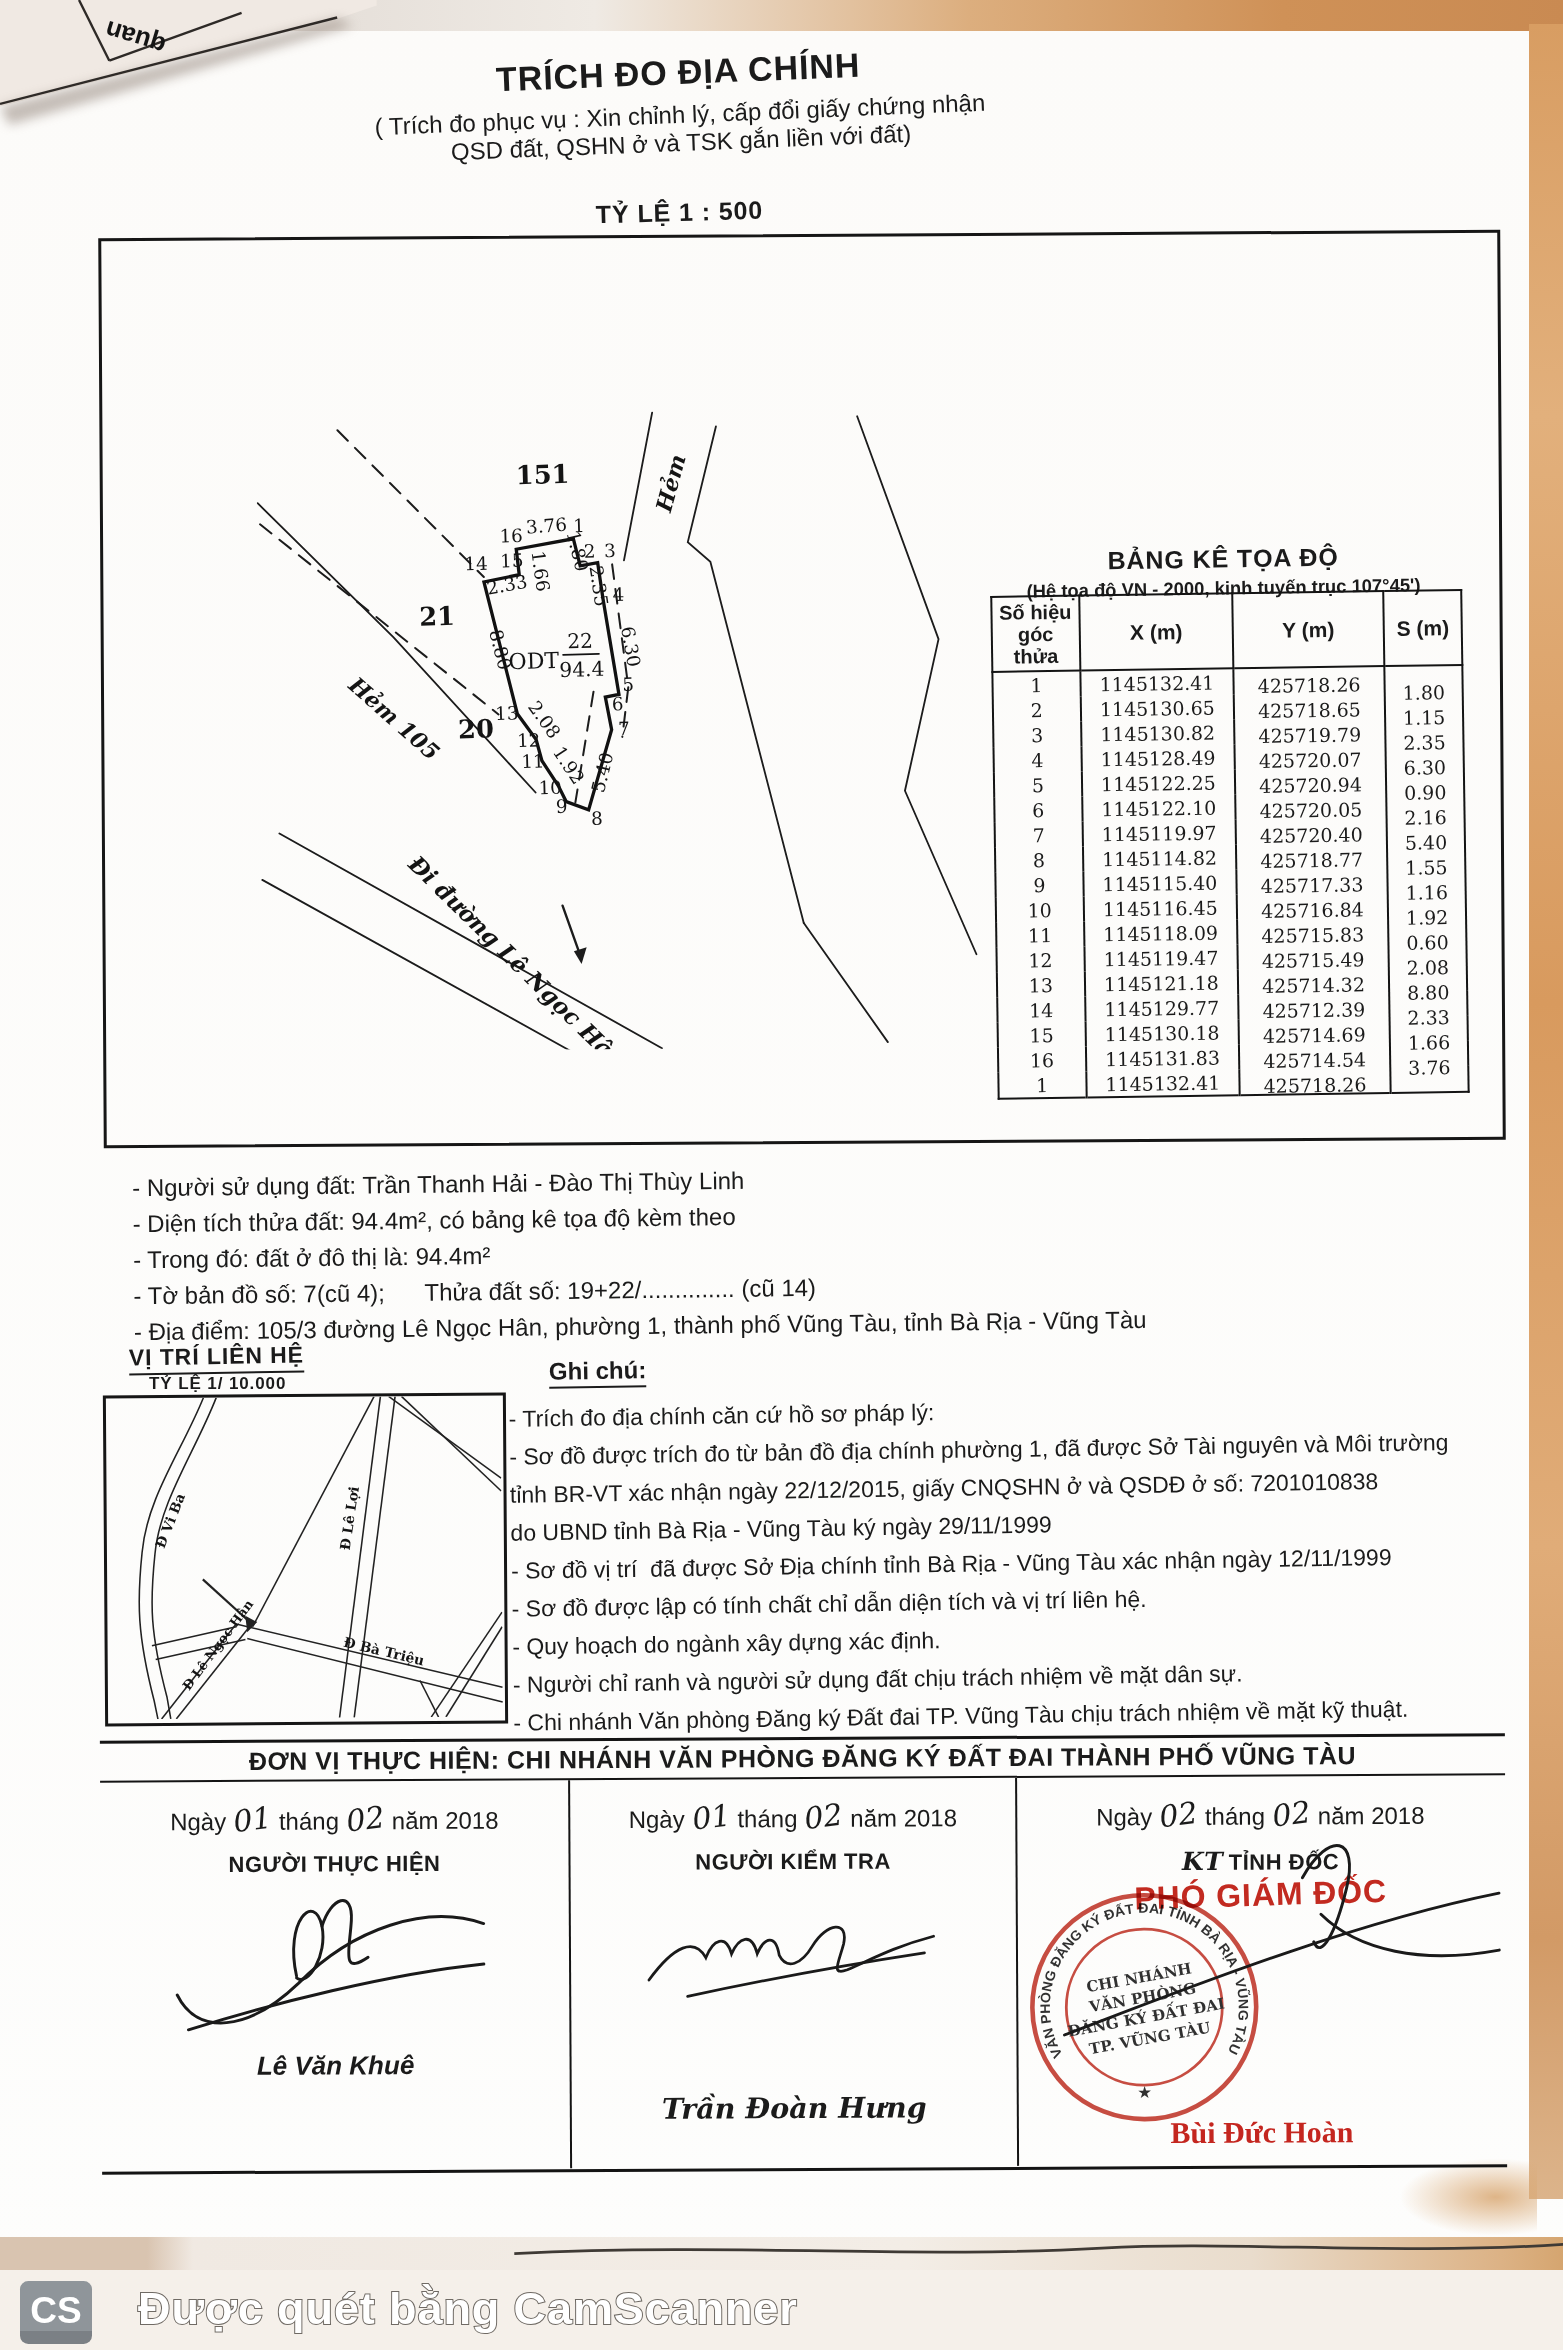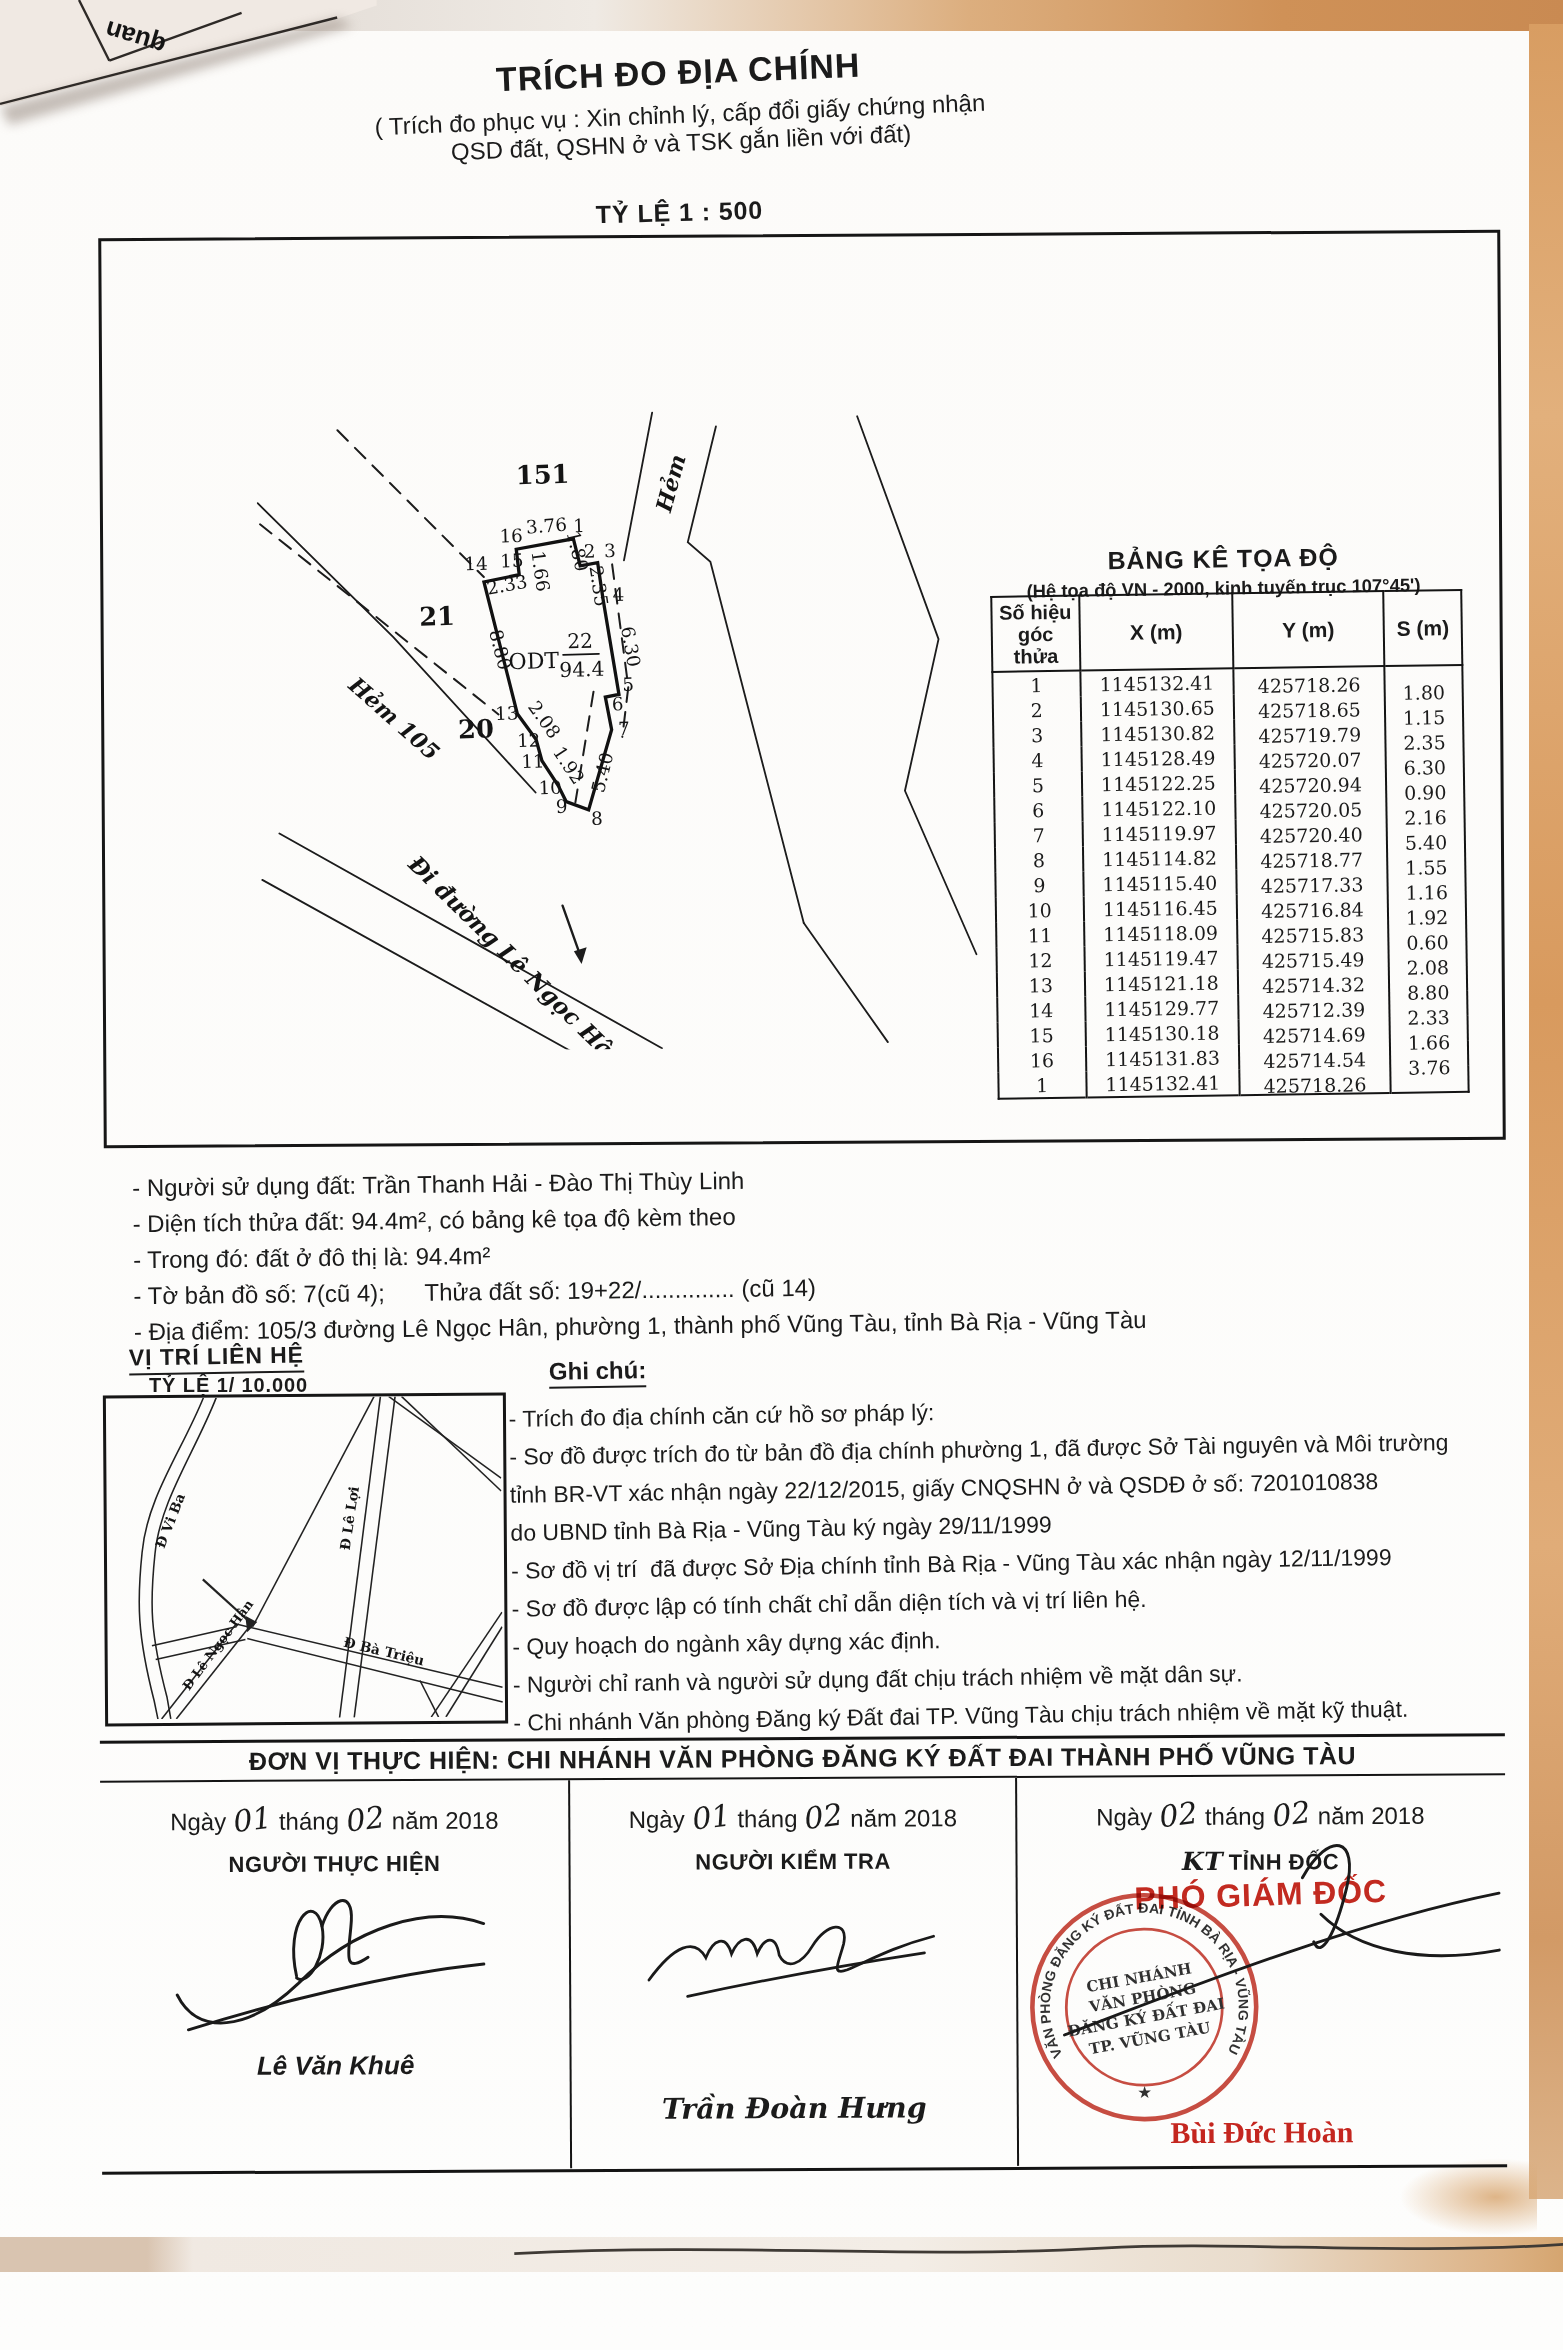--- a/index.html
+++ b/index.html
@@ -38,21 +38,21 @@
   .col-x{border-right:2.3px solid #141414;width:148px;}
   .col-y{border-right:2.3px solid #141414;width:145px;}
   .col-s{width:73px;}
   .col-y span{top:4.6px;} .col-s span{top:-12px;}
   
   .info-block{position:absolute;left:133px;top:1163px;width:1194px;transform:rotate(-0.7deg);}
   .info-line{font-size:24px;font-weight:500;line-height:36px;white-space:pre-wrap;}
   
   .loc-title{position:absolute;left:129px;top:1343px;font-size:23px;font-weight:bold;
      border-bottom:2.3px solid #1b1b1b;padding-bottom:1.8px;transform:rotate(-1deg);letter-spacing:0.9px;}
-  .loc-scale{position:absolute;left:149px;top:1374px;font-size:20px;font-weight:bold;letter-spacing:0.9px;}
+  .loc-scale{position:absolute;left:149px;top:1374px;font-size:17px;font-weight:bold;letter-spacing:0.9px;}
   .loc-box{position:absolute;left:104px;top:1394px;width:397px;height:325px;border:3.2px solid #161616;
      transform:rotate(-0.4deg);overflow:hidden;}
   
   .notes-title{position:absolute;left:549px;top:1357px;font-size:24px;font-weight:bold;
      border-bottom:2.3px solid #1b1b1b;padding-bottom:0.9px;transform:rotate(-1deg);}
   .notes-block{position:absolute;left:511px;top:1392px;width:996px;transform:rotate(-0.9deg);}
   .note-line{font-size:23px;font-weight:500;line-height:38px;white-space:pre-wrap;}
   
   .bottom-section{position:absolute;left:101px;top:1737px;width:1405px;height:428px;
      border-top:3.2px solid #141414;border-bottom:3.2px solid #141414;transform:rotate(-0.3deg);}
@@ -453,15 +453,20 @@
       </div>
 
     </div>
   </div>
 
   <div class="pre-footer">
     <svg width="1564" height="35" viewBox="0 0 1703 38">
       <path d="M560,18 C800,6 1000,24 1200,12 C1340,4 1520,20 1703,8" stroke="#3f3a35" stroke-width="3" fill="none"></path>
     </svg>
   </div>
+  <div class="footer-bar">
+    <div class="cs-logo">CS</div>
+    <div class="cs-tab"></div>
+    <div class="cs-text">Được quét bằng CamScanner</div>
+  </div>
 
 </div>
 
 
 </body></html>

